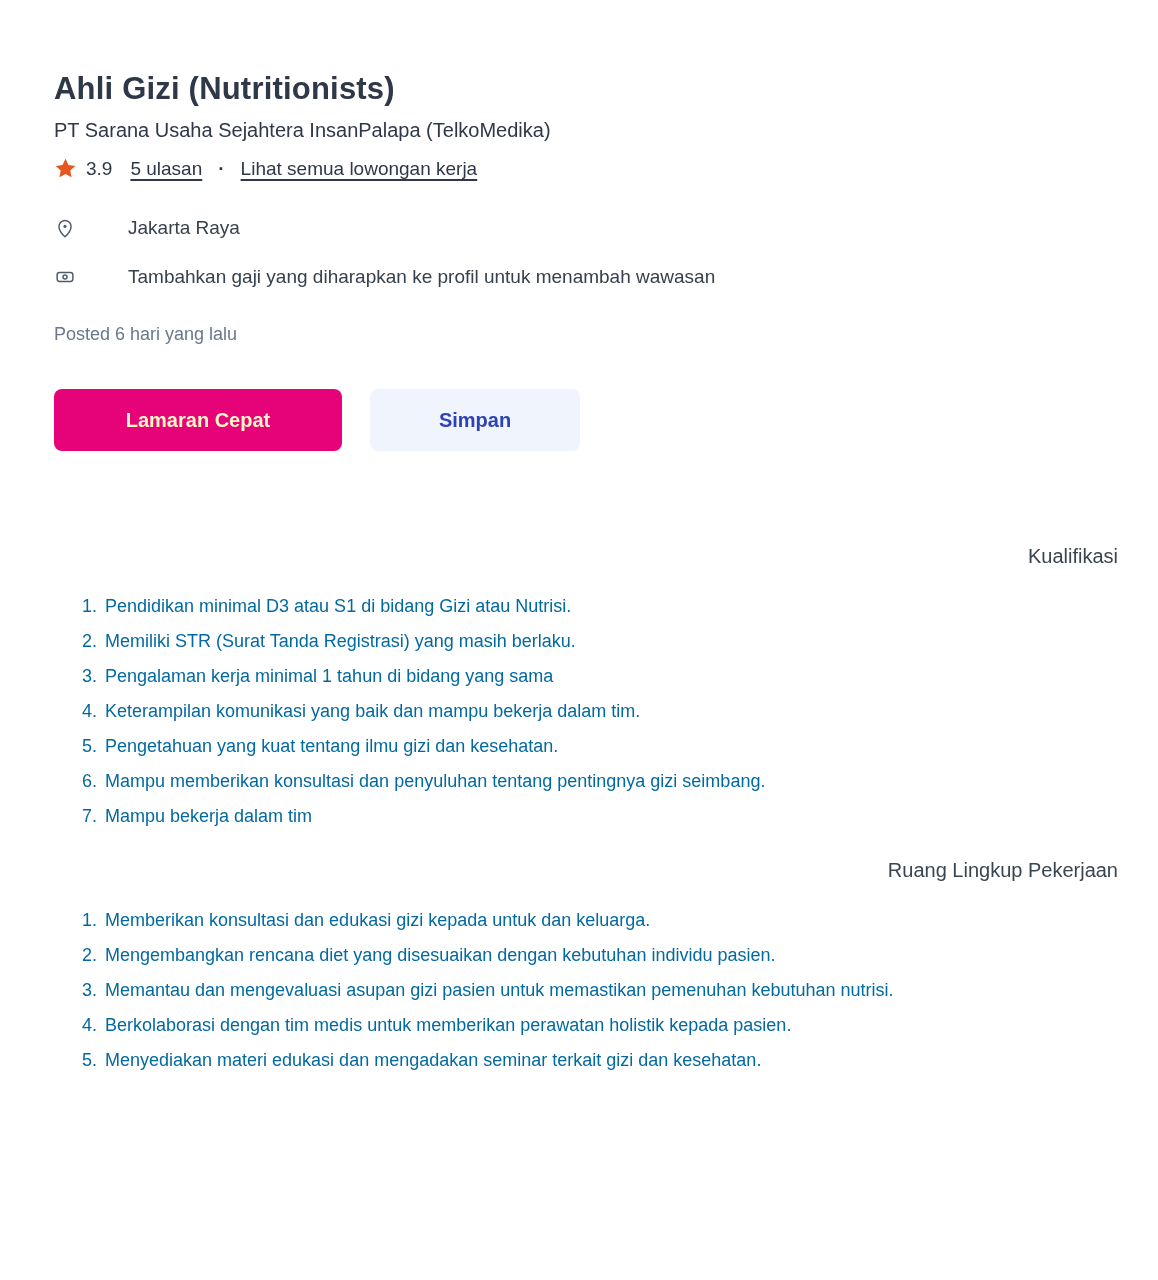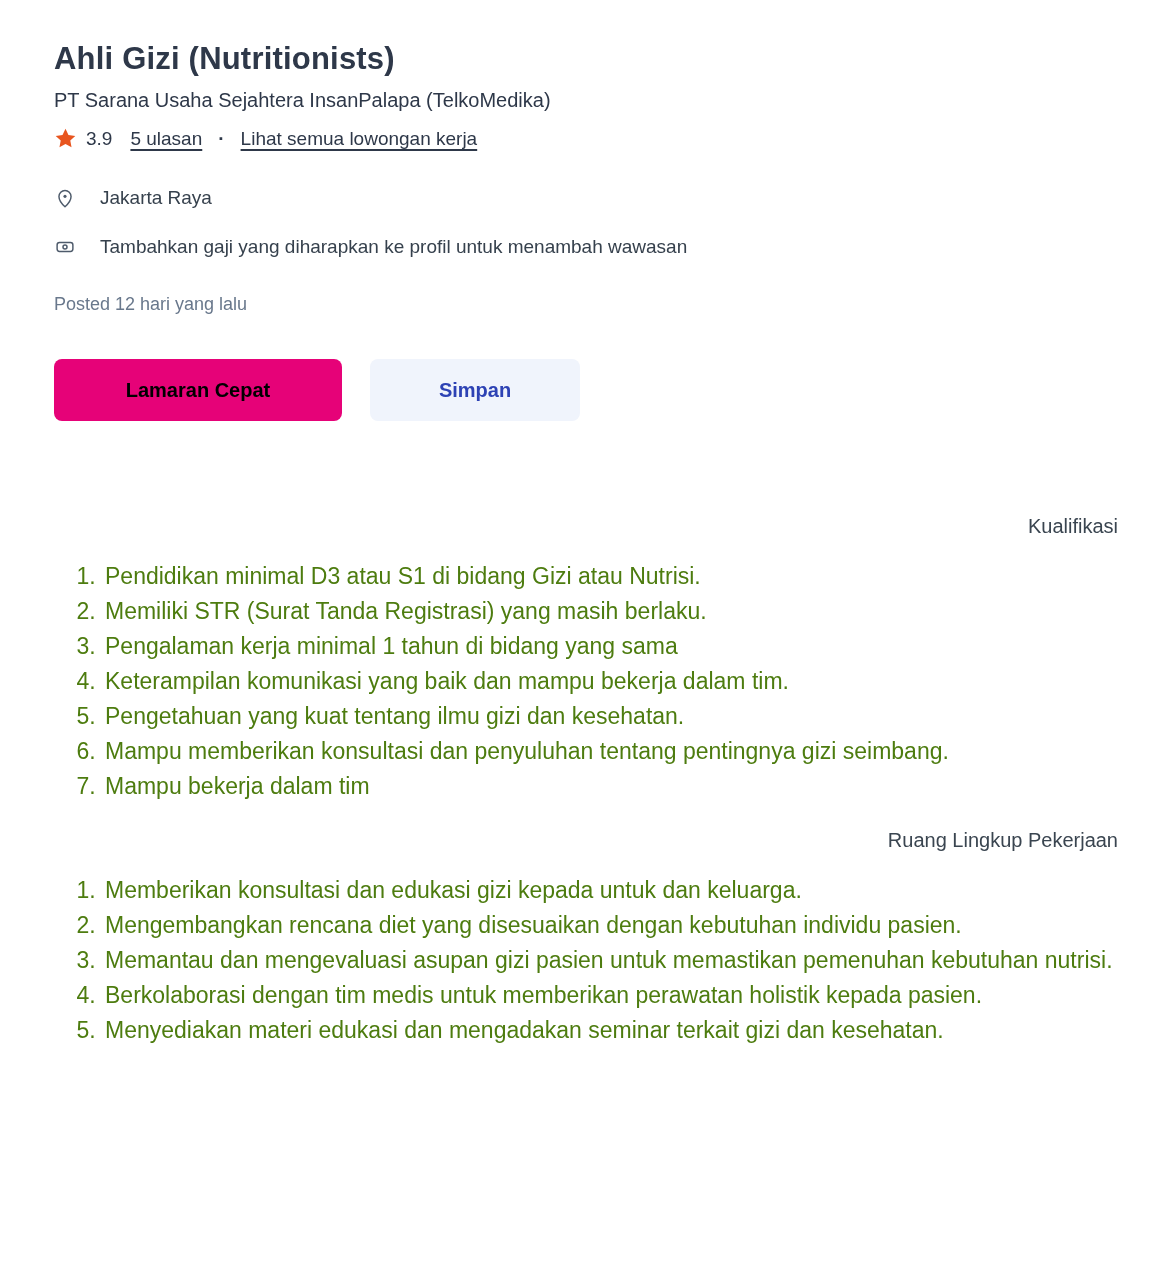--- a/index.html
+++ b/index.html
@@ -2,21 +2,21 @@
 <html><head>
 <meta charset="utf-8">
 <style>
   * { margin: 0; padding: 0; box-sizing: border-box; }
   html, body { background: #ffffff; }
   body {
     width: 1158px; height: 1280px; overflow: hidden;
     font-family: "Liberation Sans", sans-serif;
     color: #2E3849;
   }
-  .container { padding: 40px 40px 0 54px; }
+  .container { padding: 70px 40px 0 54px; }
 
   .job-title {
     font-size: 31px; font-weight: 700; color: #2E3849; letter-spacing: 0.2px;
     line-height: 38px;
   }
   .company { margin-top: 11px; font-size: 20px; color: #2E3849; }
 
   .rating-row {
     margin-top: 15px; display: flex; align-items: center; font-size: 19px;
     color: #2E3849;
@@ -24,46 +24,46 @@
   .star-wrap { width: 23px; height: 23px; display: inline-flex; margin-right: 9px; }
   .star-wrap svg { width: 100%; height: 100%; }
   .rating-value { font-weight: 500; margin-right: 18px; }
   .text-link {
     color: #2E3849; text-decoration: underline;
     text-underline-offset: 4px; text-decoration-thickness: 1.5px; cursor: pointer;
   }
   .dot-sep { margin: 0 16px; color: #2E3849; font-weight: 700; }
 
   .details { margin-top: 37px; }
-  .detail-row { display: flex; align-items: center; margin-bottom: 27px; }
+  .detail-row { display: flex; align-items: center; margin-bottom: 27px; gap: 28px; }
   .detail-icon {
     width: 22px; height: 22px; color: #4E5B6B; flex: 0 0 auto; margin-right: 24px;
   }
   .detail-icon svg { width: 100%; height: 100%; display: block; }
   .detail-label { font-size: 19px; color: #36414D; }
 
   .posted { margin-top: 36px; font-size: 18px; color: #69788C; }
 
   .buttons { margin-top: 44px; display: flex; gap: 28px; }
   .btn {
     height: 62px; border: none; border-radius: 8px; cursor: pointer;
     font-family: "Liberation Sans", sans-serif; font-size: 20px; font-weight: 700;
   }
-  .btn-apply { width: 288px; background: #E60278; color: #000000; }
+  .btn-apply { width: 288px; background: #E60278; color: #fef9c3; }
   .btn-save  { width: 210px; background: #F0F4FC; color: #2D42B4; }
 
   .section-first { margin-top: 94px; }
   .section-next  { margin-top: 25px; }
   .section-heading { font-size: 20px; color: #3A4550; font-weight: 400; text-align: right; }
   ol.job-list {
     margin-top: 21px; padding-left: 48px; max-width: 1090px;
     list-style: decimal outside;
   }
   ol.job-list li {
-    font-size: 23px; line-height: 35px; color: #4d7c0f; padding-left: 3px;
+    font-size: 18px; line-height: 35px; color: #0369a1; padding-left: 3px;
   }
 </style>
 </head>
 <body>
 
 <div class="container">
 
   <h1 class="job-title">Ahli Gizi (Nutritionists)</h1>
 
   <div class="company">PT Sarana Usaha Sejahtera InsanPalapa (TelkoMedika)</div>
@@ -99,21 +99,21 @@
         <svg viewBox="0 0 24 24" fill="none" stroke="currentColor" stroke-width="1.6" stroke-linecap="round" stroke-linejoin="round">
           <rect x="3.4" y="7.2" width="17.2" height="9.6" rx="2.6"></rect>
           <circle cx="12" cy="12" r="2.2"></circle>
         </svg>
       </span>
       <span class="detail-label">Tambahkan gaji yang diharapkan ke profil untuk menambah wawasan</span>
     </div>
 
   </div>
 
-  <div class="posted">Posted 12 hari yang lalu</div>
+  <div class="posted">Posted 6 hari yang lalu</div>
 
   <div class="buttons">
     <button class="btn btn-apply">Lamaran Cepat</button>
     <button class="btn btn-save">Simpan</button>
   </div>
 
   <div class="section-first">
     <div class="section-heading">Kualifikasi</div>
     <ol class="job-list">
       <li>Pendidikan minimal D3 atau S1 di bidang Gizi atau Nutrisi.</li>

